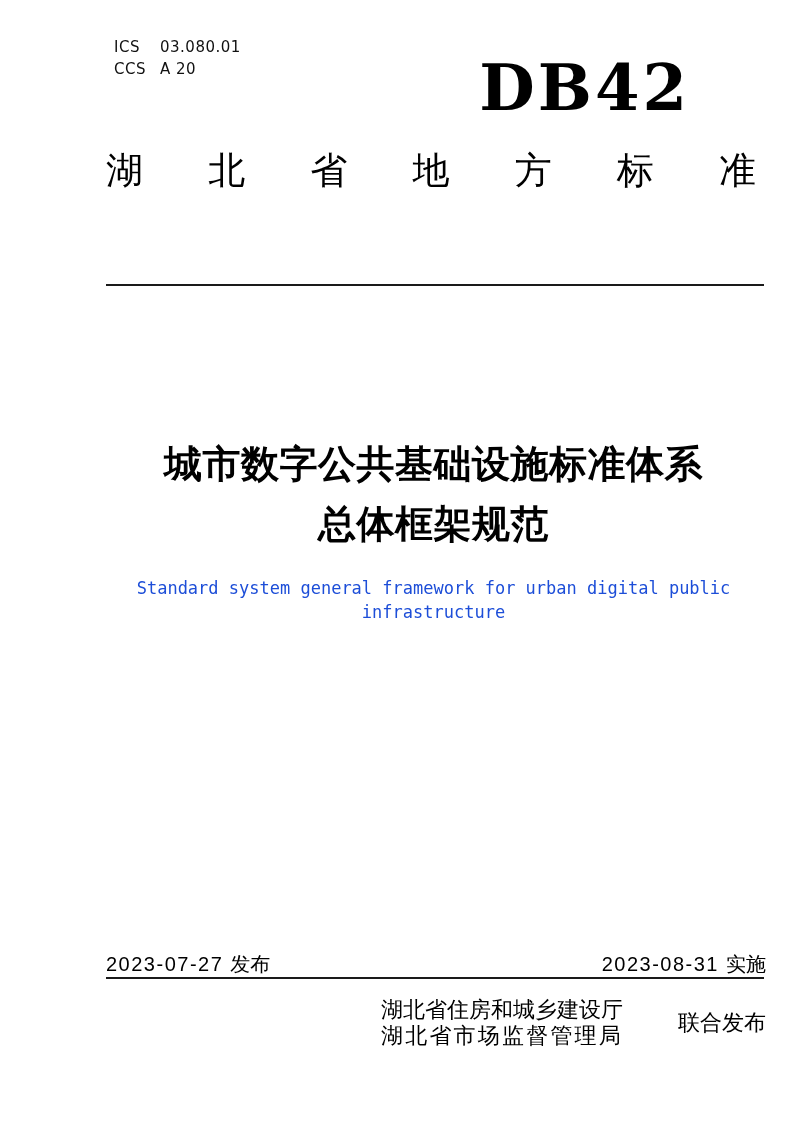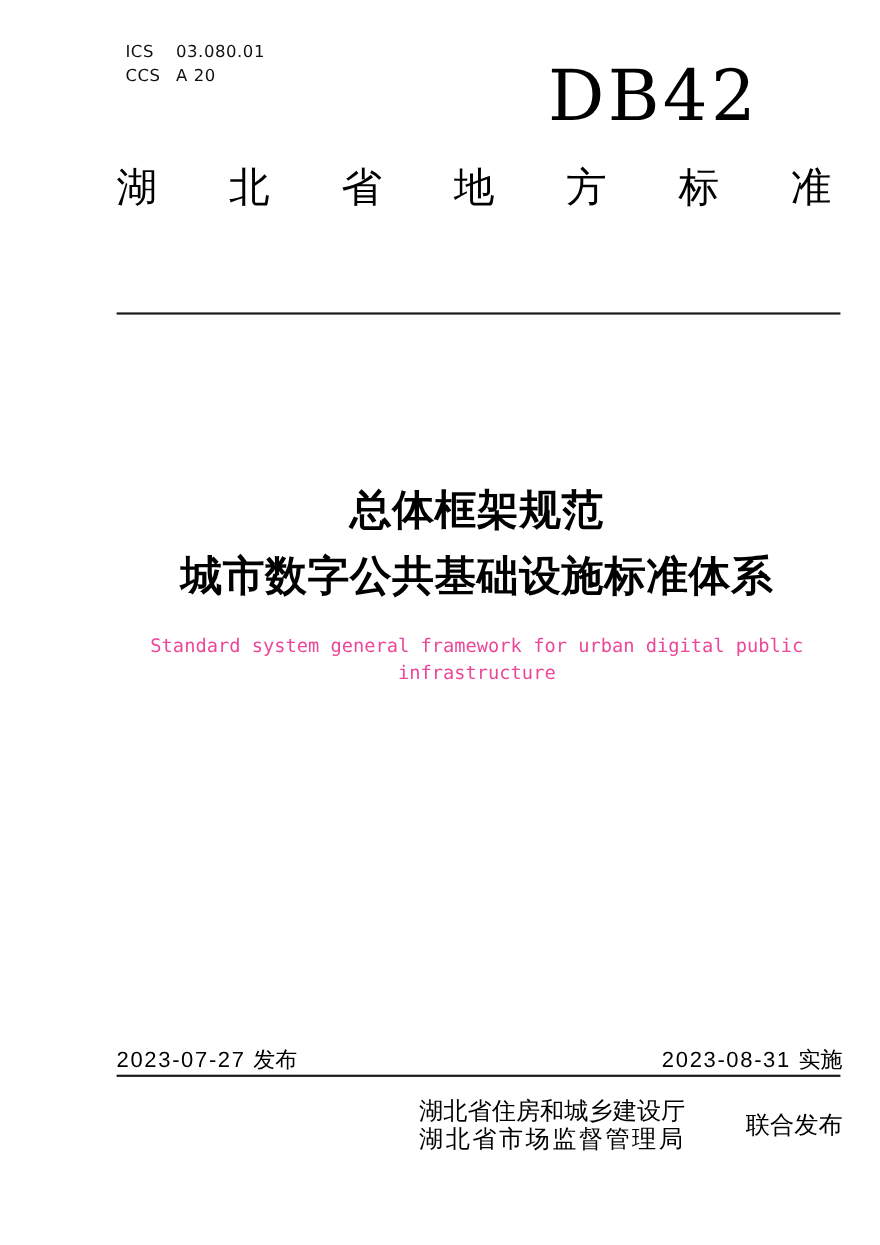--- a/index.html
+++ b/index.html
@@ -13,21 +13,21 @@
     position: absolute; left: 93px; top: 36px;
     font-family: "DejaVu Sans", sans-serif;
     font-size: 15px; line-height: 22px; letter-spacing: 0.5px;
   }
   .ics-row .code-label { display: inline-block; width: 46px; }
 
   
   .db-logo {
     position: absolute; top: 56px; right: 110px;
     font-family: "DejaVu Serif", "Liberation Serif", serif;
-    font-weight: normal; font-size: 64px; line-height: 1; letter-spacing: 3px;
+    font-weight: bold; font-size: 64px; line-height: 1; letter-spacing: 3px;
     color: #000;
   }
 
   
   .standard-type {
     position: absolute; left: 85px; top: 150px; width: 650px;
     display: flex; justify-content: space-between;
     font-size: 37px; line-height: 42px; font-weight: normal; color: #000;
   }
 
@@ -49,21 +49,21 @@
     position: absolute; left: 85px; top: 434px; width: 655px;
     text-align: center;
   }
   .title-zh {
     font-size: 38px; line-height: 60px; font-weight: bold; color: #000;
     letter-spacing: 0.5px;
   }
   .title-en {
     margin-top: 22px;
     font-family: "DejaVu Sans Mono", "Liberation Mono", monospace;
-    font-size: 17px; line-height: 24px; color: #ec4899;
+    font-size: 17px; line-height: 24px; color: #1d4ed8;
   }
 
   
   .dates-row {
     position: absolute; left: 85px; top: 952px; width: 660px;
     display: flex; justify-content: space-between;
     font-size: 20px; line-height: 24px; color: #000;
   }
   .date-cell { display: flex; align-items: baseline; gap: 7px; }
   .date-value { letter-spacing: 1.5px; }
@@ -100,22 +100,22 @@
     <span>地</span>
     <span>方</span>
     <span>标</span>
     <span>准</span>
   </div>
 
 
   <div class="rule rule-top"></div>
 
   <div class="title-block">
+    <div class="title-zh">城市数字公共基础设施标准体系</div>
     <div class="title-zh">总体框架规范</div>
-    <div class="title-zh">城市数字公共基础设施标准体系</div>
     <div class="title-en">Standard system general framework for urban digital public infrastructure</div>
   </div>
 
   <div class="dates-row">
     <div class="date-cell">
       <span class="date-value">2023-07-27</span>
       <span>发布</span>
     </div>
     <div class="date-cell">
       <span class="date-value">2023-08-31</span>

